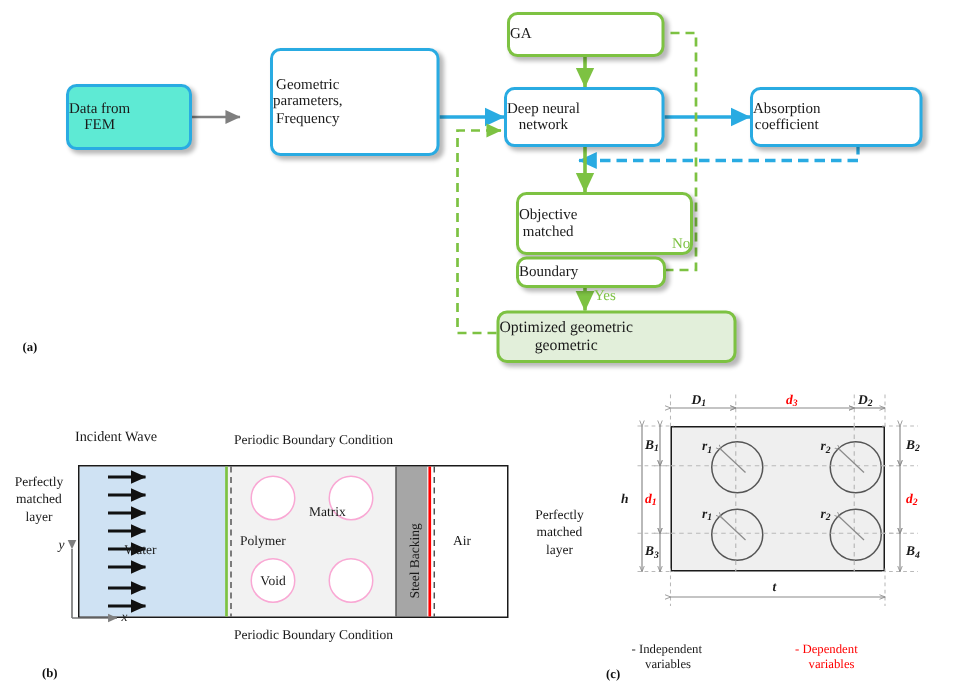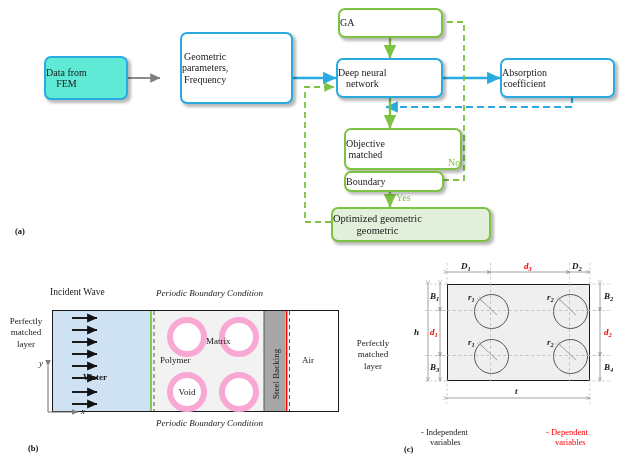--- a/index.html
+++ b/index.html
@@ -22,37 +22,37 @@
 
   .panel-label{position:absolute;font-family:"Liberation Serif",serif;
                font-weight:bold;font-size:8.5px;color:#111;}
 
   
   .pb-outer{position:absolute;box-sizing:border-box;border:1.1px solid #1a1a1a;}
   .pb-water{position:absolute;background:#cfe2f3;}
   .pb-poly{position:absolute;background:#f2f2f2;}
   .pb-steel{position:absolute;background:#a6a6a6;}
   .pb-air{position:absolute;background:#ffffff;}
-  .pb-circ{position:absolute;border:6px solid #f9a8d4;border-radius:50%;
+  .pb-circ{position:absolute;border:1px solid #f9a8d4;border-radius:50%;
            background:#ffffff;display:flex;align-items:center;justify-content:center;}
   .pb-txt{position:absolute;font-size:9px;white-space:nowrap;}
-  .pb-ital{position:absolute;font-style:italic;font-size:9px;white-space:nowrap;text-align:right;}
+  .pb-ital{position:absolute;font-size:9px;white-space:nowrap;text-align:right;}
   .vrot{position:absolute;font-size:9px;white-space:nowrap;
         transform-origin:0 0;transform:rotate(-90deg);}
 
   
   .pc-rect{position:absolute;box-sizing:border-box;border:1.6px solid #1a1a1a;
            background:#efefef;}
   .pc-circ{position:absolute;border:1px solid #555;border-radius:50%;
            background:transparent;}
   .pc-lbl{position:absolute;font-style:italic;font-size:9px;white-space:nowrap;
           font-weight:bold;}
   .pc-red{color:#ff0000;}
   .pc-leg{position:absolute;font-size:8.5px;white-space:nowrap;line-height:1.15;}
-  .pc-leg-red{color:#ff0000;margin-left:16px;}
+  .pc-leg-red{color:#ff0000;}
 
   svg{position:absolute;left:0;top:0;overflow:visible;}
   .sub{font-size:0.72em;vertical-align:-0.28em;}
 </style>
 </head>
 <body>
 
 <div class="fig">
 
   <svg width="640" height="461">
@@ -216,21 +216,21 @@
   <div class="abs" style="left:39px;top:358px;font-size:9px;font-style:italic;">y</div>
   <div class="abs" style="left:81px;top:406px;font-size:9px;font-style:italic;">x</div>
 
   <div class="pb-circ" style="left:167px;top:317px;width:28px;height:28px;"></div>
   <div class="pb-circ" style="left:219px;top:317px;width:28px;height:28px;"></div>
   <div class="pb-circ" style="left:167px;top:372px;width:28px;height:28px;font-size:9px;">
     <span>Void</span>
   </div>
   <div class="pb-circ" style="left:219px;top:372px;width:28px;height:28px;"></div>
 
-  <div class="pb-txt" style="left:83px;top:372px;font-weight:bold;">Water</div>
+  <div class="pb-txt" style="left:83px;top:361px;">Water</div>
   <div class="pb-txt" style="left:160px;top:355px;">Polymer</div>
   <div class="pb-txt" style="left:206px;top:336px;">Matrix</div>
   <div class="pb-txt" style="left:302px;top:355px;">Air</div>
 
   <div class="vrot" style="left:271px;top:399px;font-size:9px;">Steel Backing</div>
 
   <div class="panel-label" style="left:28px;top:443px;">(b)</div>
 
   <div class="pc-rect" style="left:447px;top:284px;width:143px;height:97px;"></div>
 

